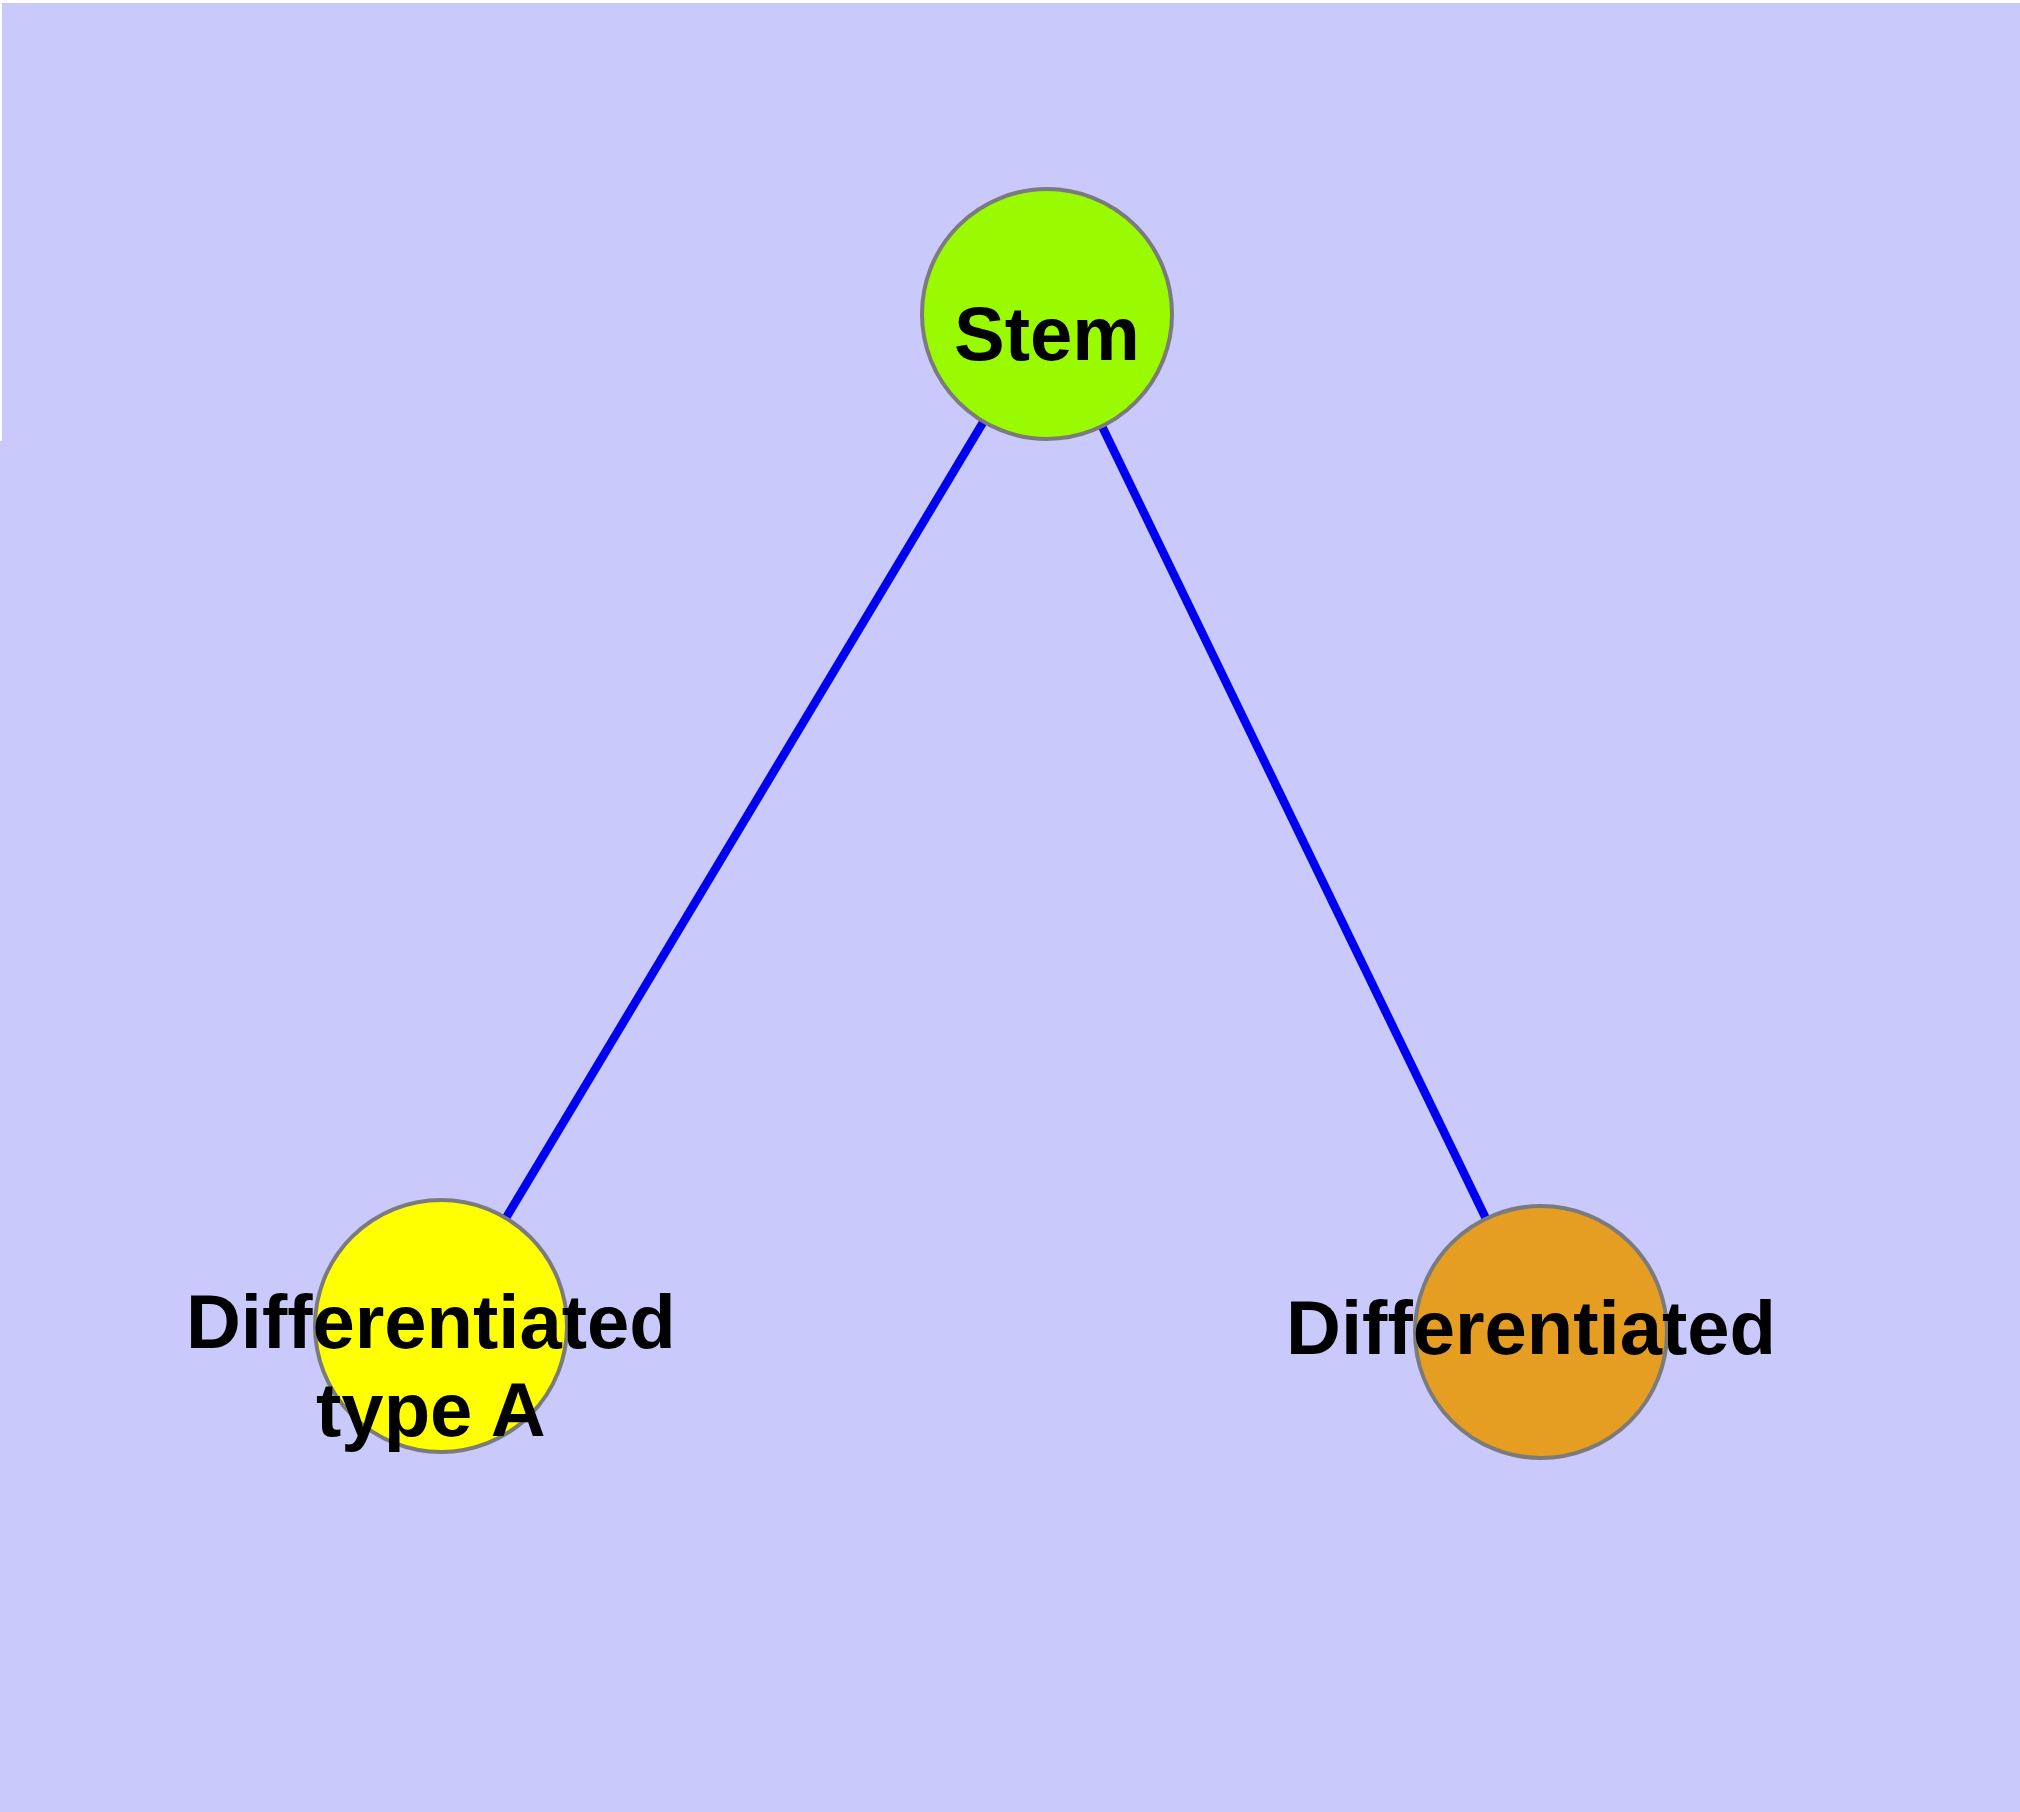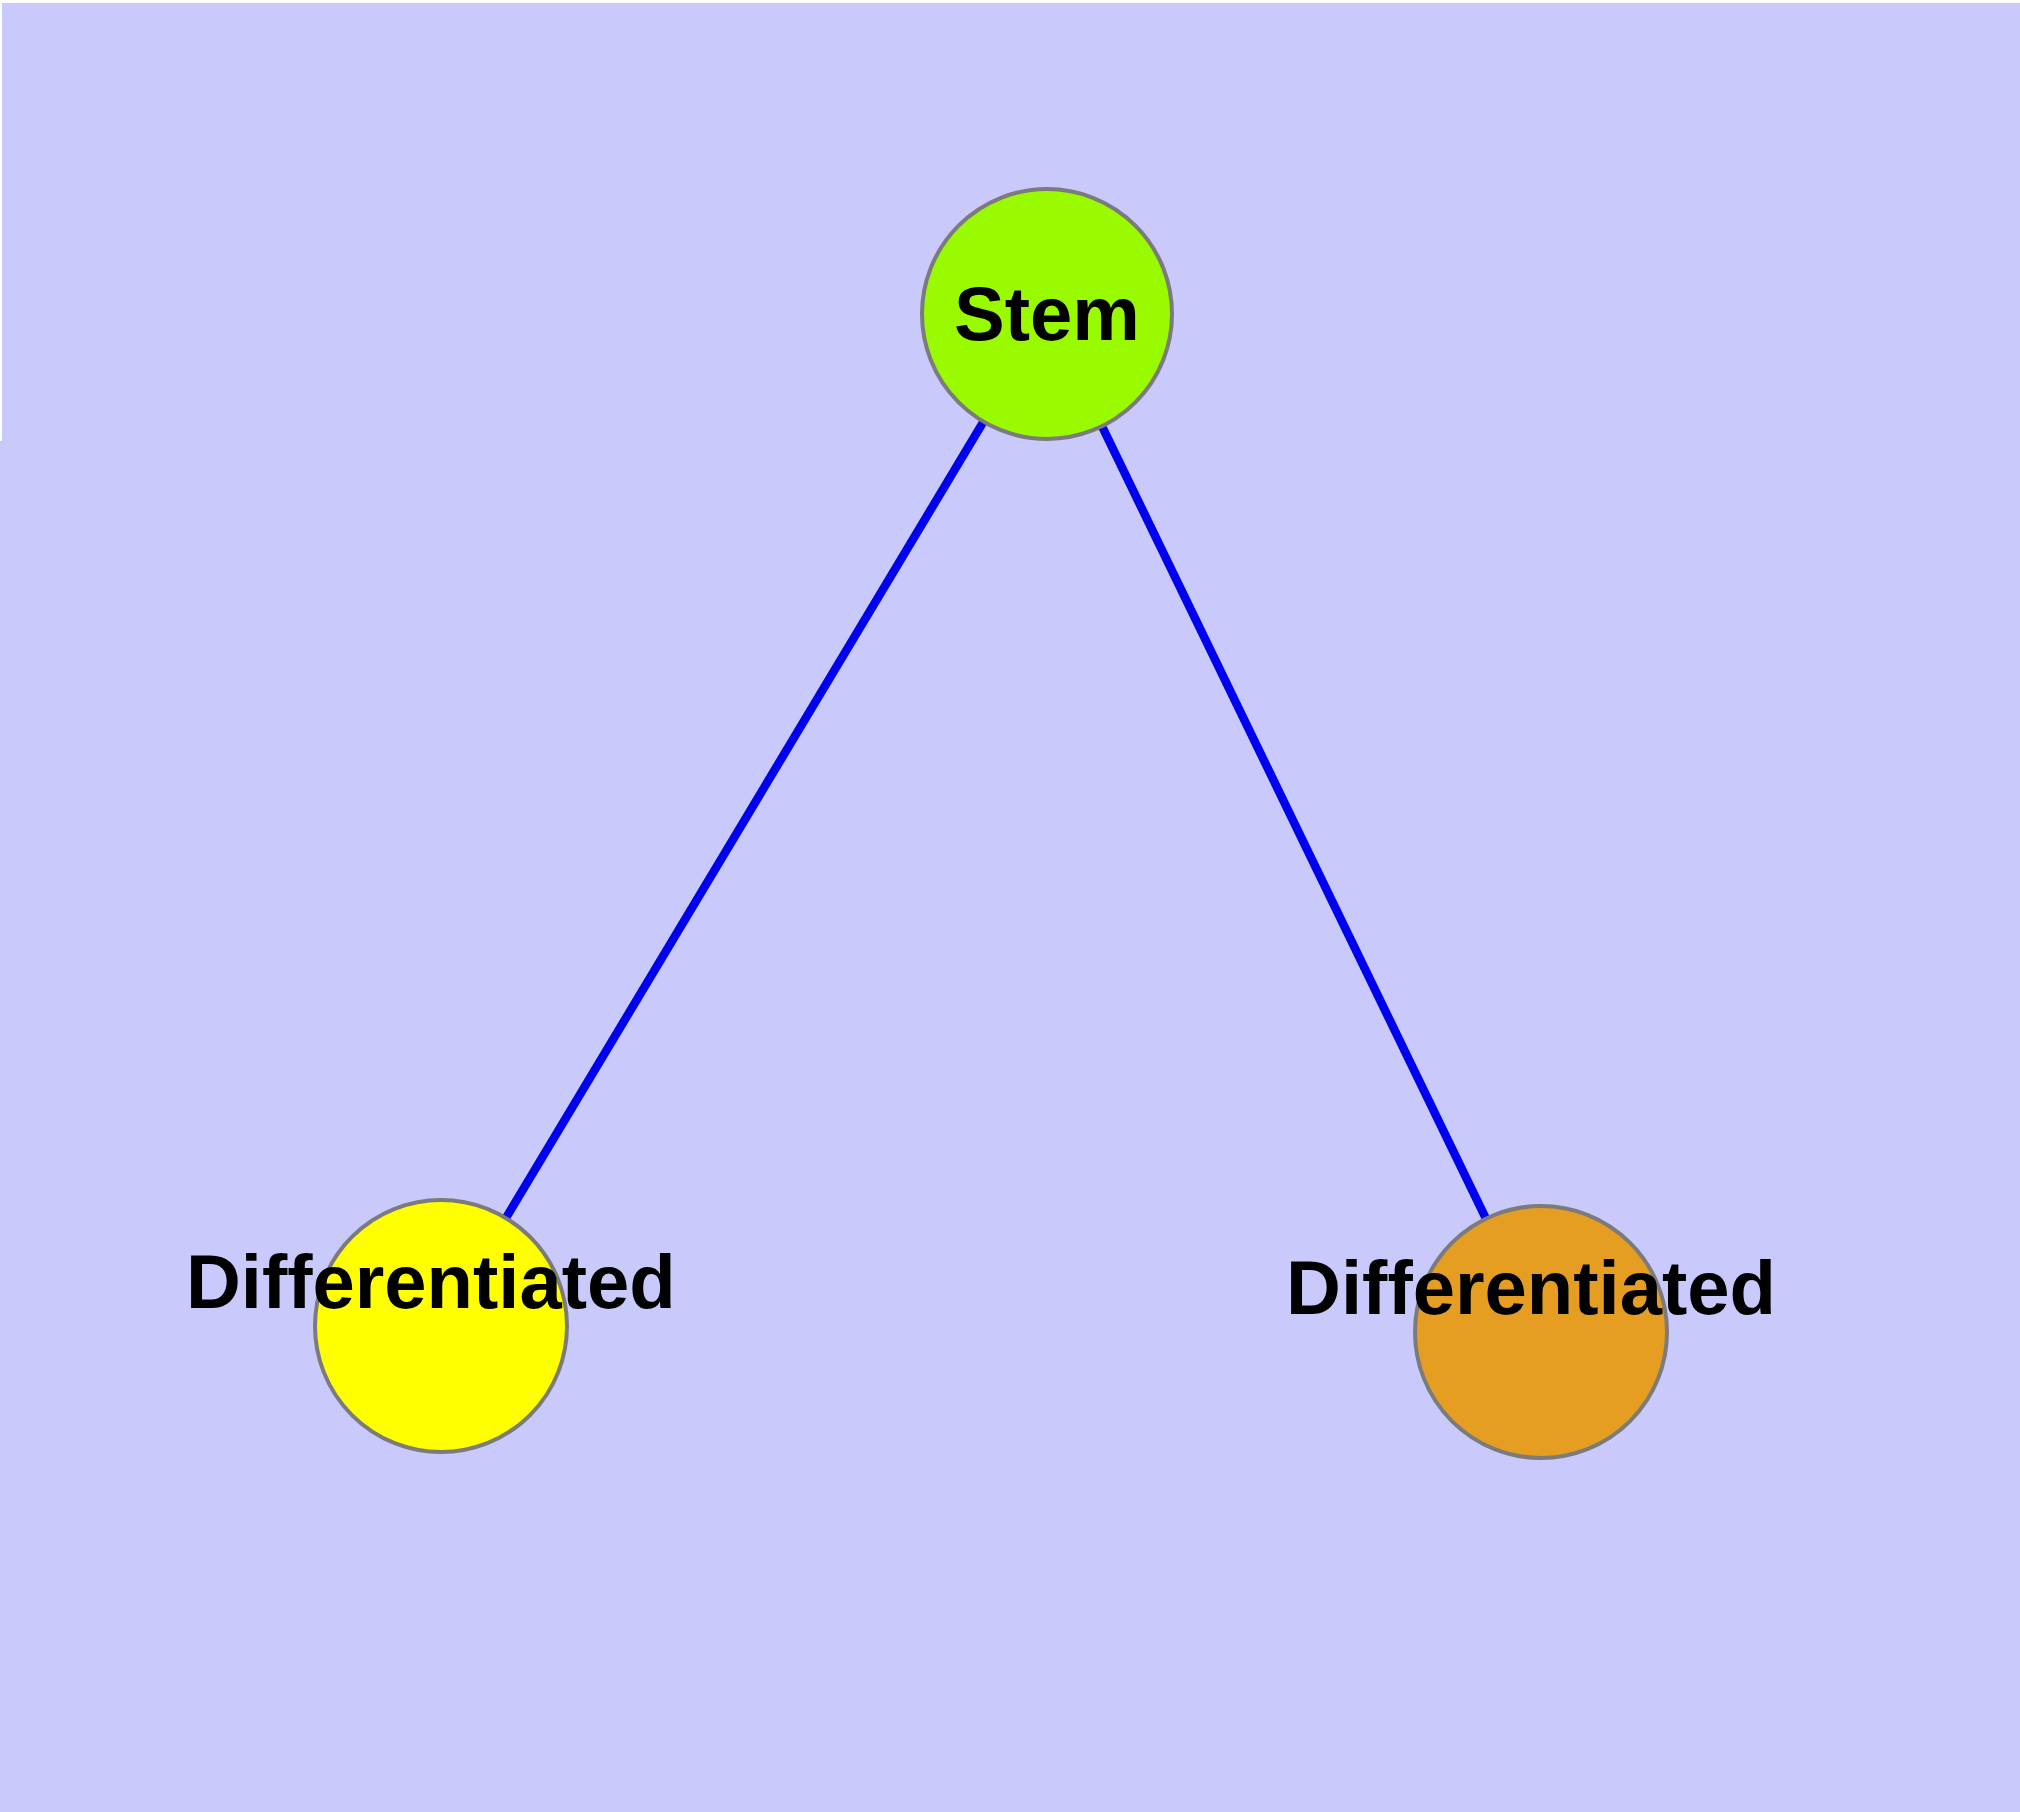--- a/index.html
+++ b/index.html
@@ -62,20 +62,21 @@
     width: 256px; height: 256px;
     background: #e69e22;
   }
   .node-label, .float-label {
     color: #000000;
     font-weight: bold;
     font-size: 76px;
     line-height: 88px;
     text-align: center;
     white-space: nowrap;
+    margin-top: 40px;
   }
   .float-label {
     position: absolute;
     width: 848px;
     z-index: 3;
   }
   .label-type-a { left: 6.8px;  top: 1238px; }   
   .label-type-b { left: 1107px; top: 1244px; } 
 </style>
 </head>
@@ -88,20 +89,21 @@
     <line x1="1236" y1="371" x2="1818" y2="1572" stroke="#0000f0" stroke-width="10"></line>
   </svg>
 
   <div class="node node-stem" style="background-color: rgb(154, 251, 0);">
     <span class="node-label">Stem</span>
   </div>
 
   <div class="node node-type-a" style="background-color: rgb(255, 255, 0);"></div>
   <div class="float-label label-type-a">
     <span>Differentiated</span><br>
+    <span>type A</span>
   </div>
 
   <div class="node node-type-b" style="background-color: rgb(230, 158, 34);"></div>
   <div class="float-label label-type-b">
     <span>Differentiated</span><br>
   </div>
 
   <div class="edge-strip-top"></div>
   <div class="edge-strip-left"></div>
 

